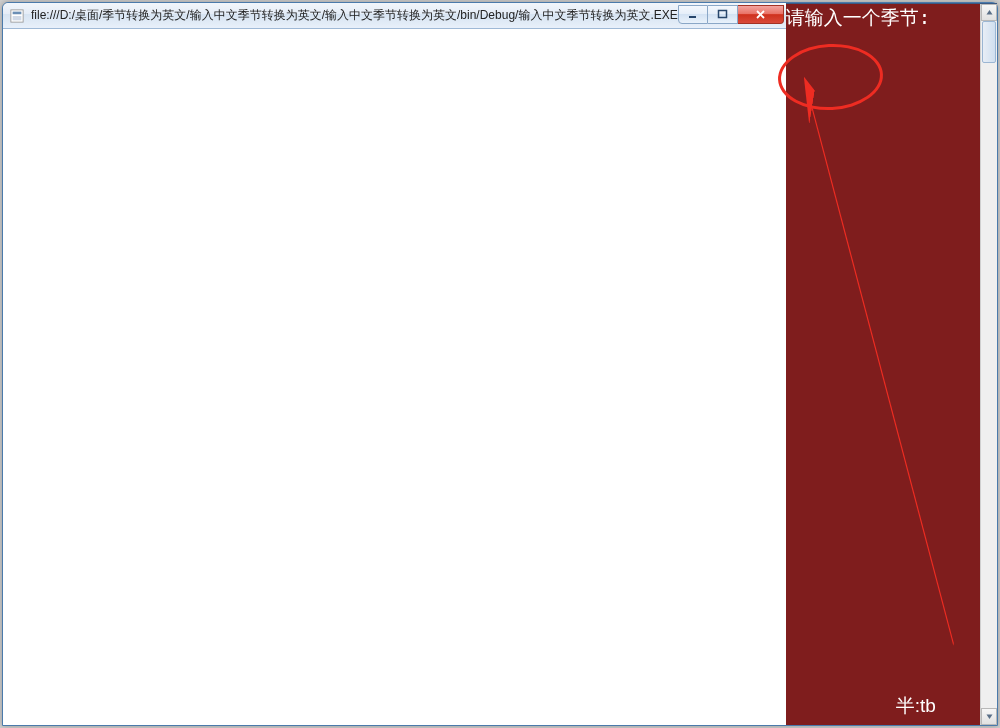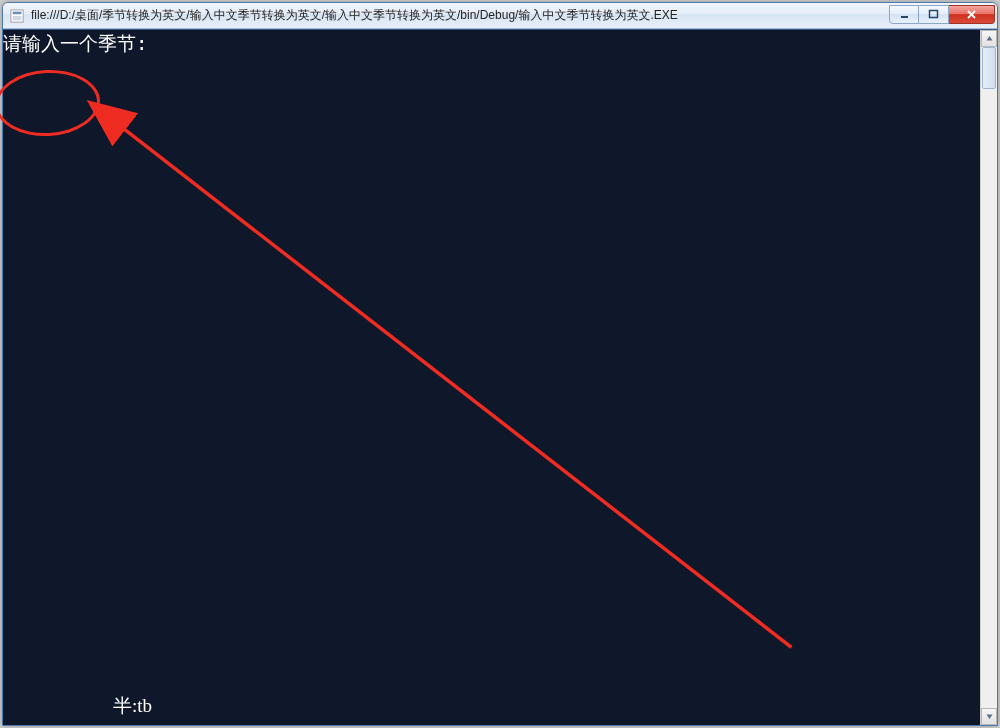--- a/index.html
+++ b/index.html
@@ -18,21 +18,21 @@
     .window {
       position: absolute;
       top: 2px;
       left: 2px;
       width: 996px;
       height: 724px;
       background: #fff;
       border: 1px solid #4a7aab;
       border-radius: 6px 6px 0 0;
       display: flex;
-      flex-direction: column;
+      flex-direction: row;
       box-shadow: 0 0 6px rgba(0,0,0,0.3);
     }
     .titlebar {
       height: 26px;
       background: linear-gradient(to bottom, #f2f6fb 0%, #e4ecf7 45%, #d7e4f2 46%, #e8f0fa 100%);
       display: flex;
       align-items: center;
       padding: 0 2px 0 6px;
       border-bottom: 1px solid #9fb9d6;
       border-radius: 6px 6px 0 0;
@@ -89,21 +89,21 @@
     .ctrl-btn svg { width: 11px; height: 11px; }
     .client-area {
       flex: 1;
       display: flex;
       background: #000;
       border-top: 1px solid #3a5a85;
       position: relative;
     }
     .console {
       flex: 1;
-      background: #0f172a;
+      background: #7f1d1d;
       color: #fff;
       font-family: "SimSun", "NSimSun", monospace;
       font-size: 19px;
       line-height: 22px;
       padding: 2px 8px 0 0;
       position: relative;
       overflow: hidden;
     }
     .console-line {
       white-space: pre;
@@ -167,21 +167,21 @@
       height: 66px;
       border: 3px solid #ee2c22;
       border-radius: 50%;
       transform: rotate(-3deg);
     }
     .ime-status {
       position: absolute;
       left: 110px;
       bottom: 8px;
       color: #fff;
-      font-family: Liberation Serif, serif;
+      font-family: Liberation Sans, sans-serif;
       font-size: 19px;
     }
   </style>
 </head>
 <body>
 
 <div class="window">
   <div class="titlebar">
     <span class="app-icon">
       <svg viewBox="0 0 16 16">

